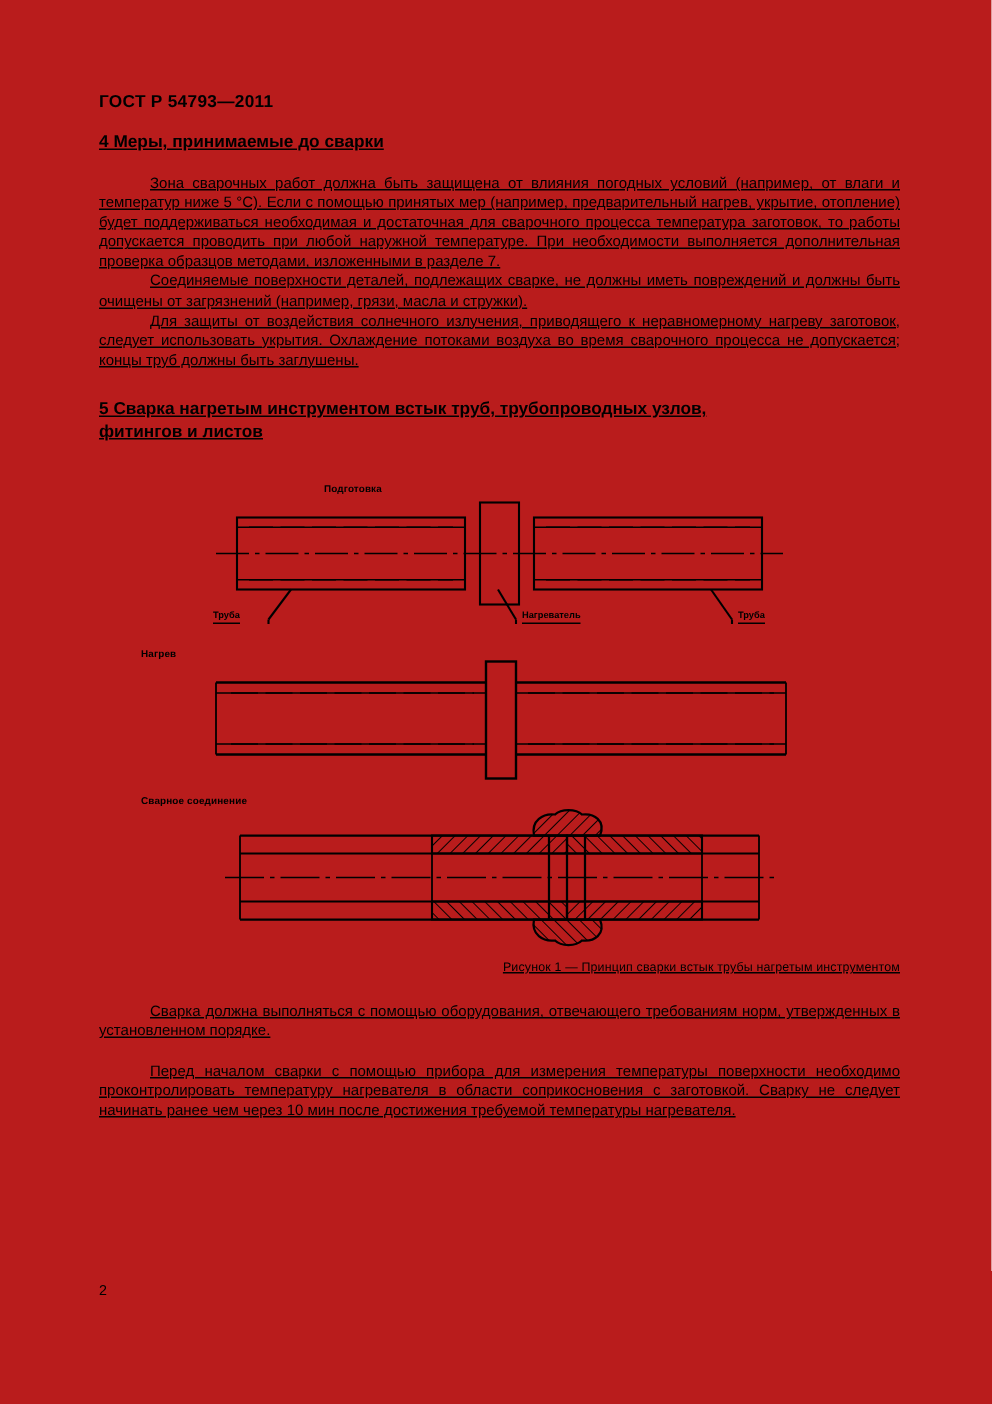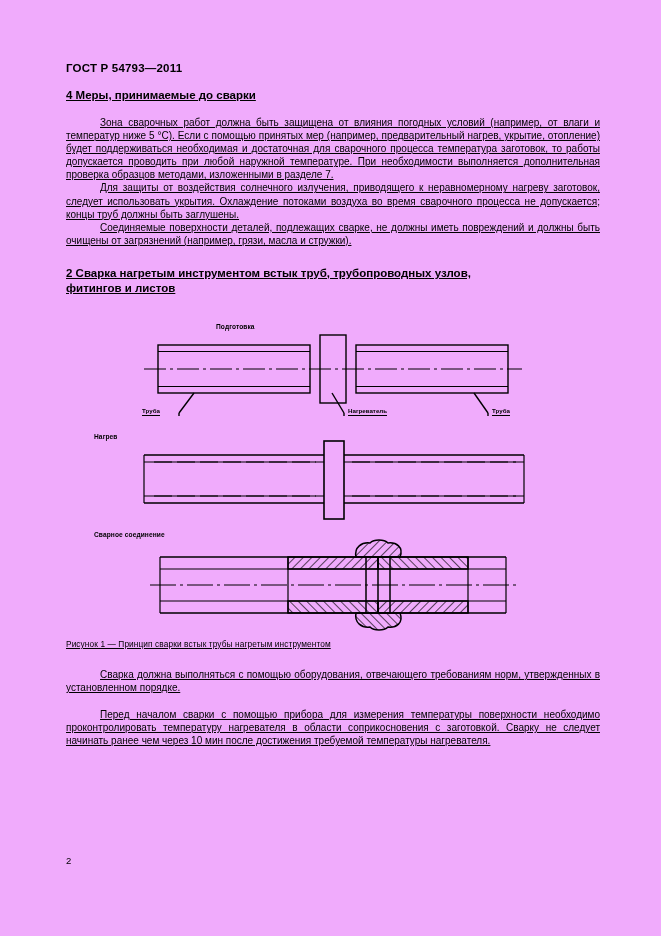--- a/index.html
+++ b/index.html
@@ -8,21 +8,21 @@
     background: #ffffff;
   }
   body {
     font-family: "Liberation Sans", sans-serif;
     color: #000000;
   }
   .page {
     position: relative;
     width: 661px;
     height: 936px;
-    background: #f0abfc;
+    background: #b91c1c;
     overflow: hidden;
     box-sizing: border-box;
   }
   .doc-header {
     position: absolute;
     left: 66px;
     top: 62px;
     font-size: 11.5px;
     font-weight: bold;
     letter-spacing: 0.2px;
@@ -84,21 +84,21 @@
   .callout-label {
     position: absolute;
     font-size: 6.2px;
     font-weight: bold;
     white-space: nowrap;
     border-bottom: 1px solid #000;
     padding-bottom: 1px;
   }
   .fig-caption {
     font-size: 8.3px;
-    text-align: left;
+    text-align: right;
     width: 534px;
     letter-spacing: 0.1px;
   }
   .page-num {
     position: absolute;
     left: 66px;
     top: 855px;
     font-size: 9.5px;
   }
   svg { display: block; }
@@ -108,26 +108,26 @@
 
 <div class="page">
 
   <div class="doc-header">ГОСТ Р 54793—2011</div>
 
   <div class="content">
 
     <h2 class="sec-head sec-head-1">4  Меры, принимаемые до сварки</h2>
     <div class="gap-md"></div>
     <p class="body-text">Зона сварочных работ должна быть защищена от влияния погодных условий (например, от влаги и температур ниже 5 °C). Если с помощью принятых мер (например, предварительный нагрев, укрытие, отопление) будет поддерживаться необходимая и достаточная для сварочного процесса температура заготовок, то работы допускается проводить при любой наружной температуре. При необходимости выполняется дополнительная проверка образцов методами, изложенными в разделе 7.</p>
+    <p class="body-text">Соединяемые поверхности деталей, подлежащих сварке, не должны иметь повреждений и должны быть очищены от загрязнений (например, грязи, масла и стружки).</p>
     <p class="body-text">Для защиты от воздействия солнечного излучения, приводящего к неравномерному нагреву заготовок, следует использовать укрытия. Охлаждение потоками воздуха во время сварочного процесса не допускается; концы труб должны быть заглушены.</p>
-    <p class="body-text">Соединяемые поверхности деталей, подлежащих сварке, не должны иметь повреждений и должны быть очищены от загрязнений (например, грязи, масла и стружки).</p>
 
     <div class="gap-lg"></div>
 
-    <h2 class="sec-head sec-head-2">2  Сварка нагретым инструментом встык труб, трубопроводных узлов,</h2>
+    <h2 class="sec-head sec-head-2">5  Сварка нагретым инструментом встык труб, трубопроводных узлов,</h2>
     <h2 class="sec-head sec-head-2">фитингов и листов</h2>
 
     <div class="gap-md"></div>
 
     <div class="gap-xs"></div>
 
     <div class="gap-sm"></div>
 
     <div class="figure">
 

